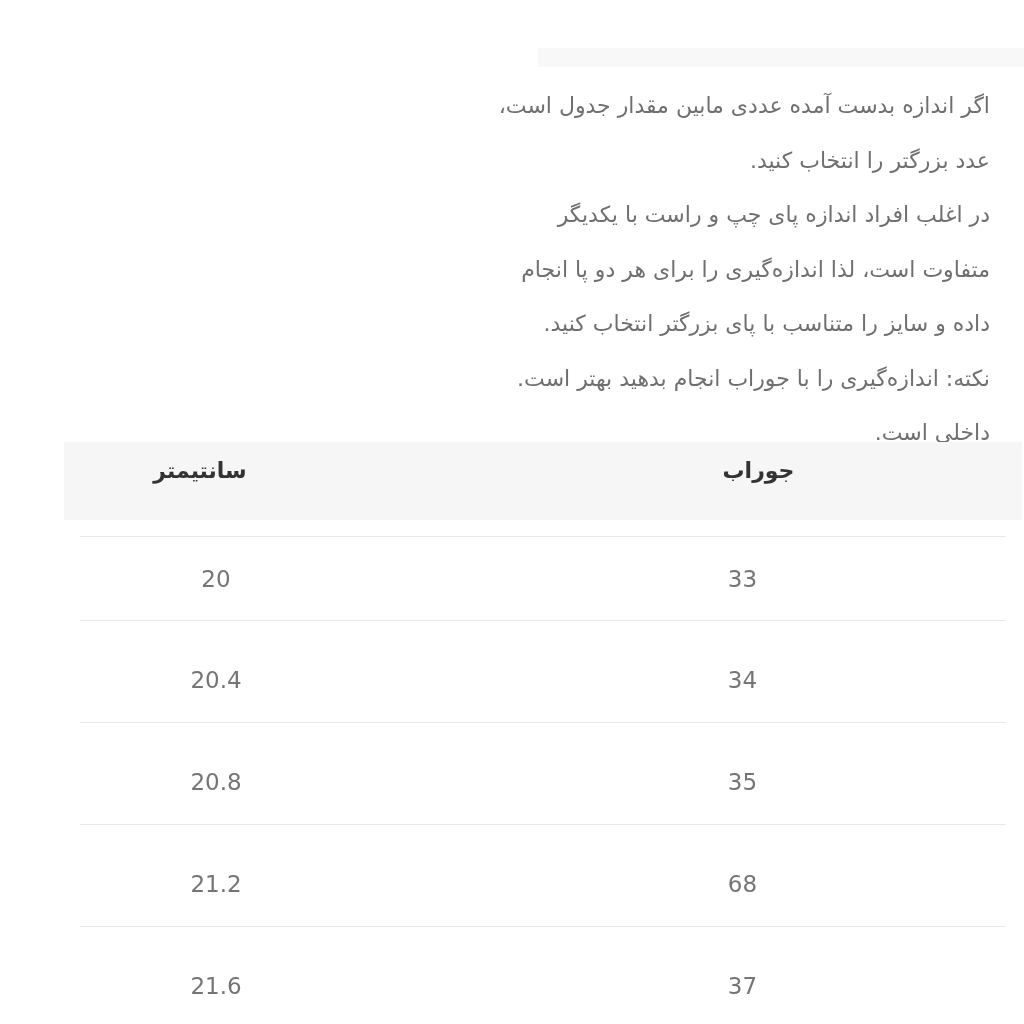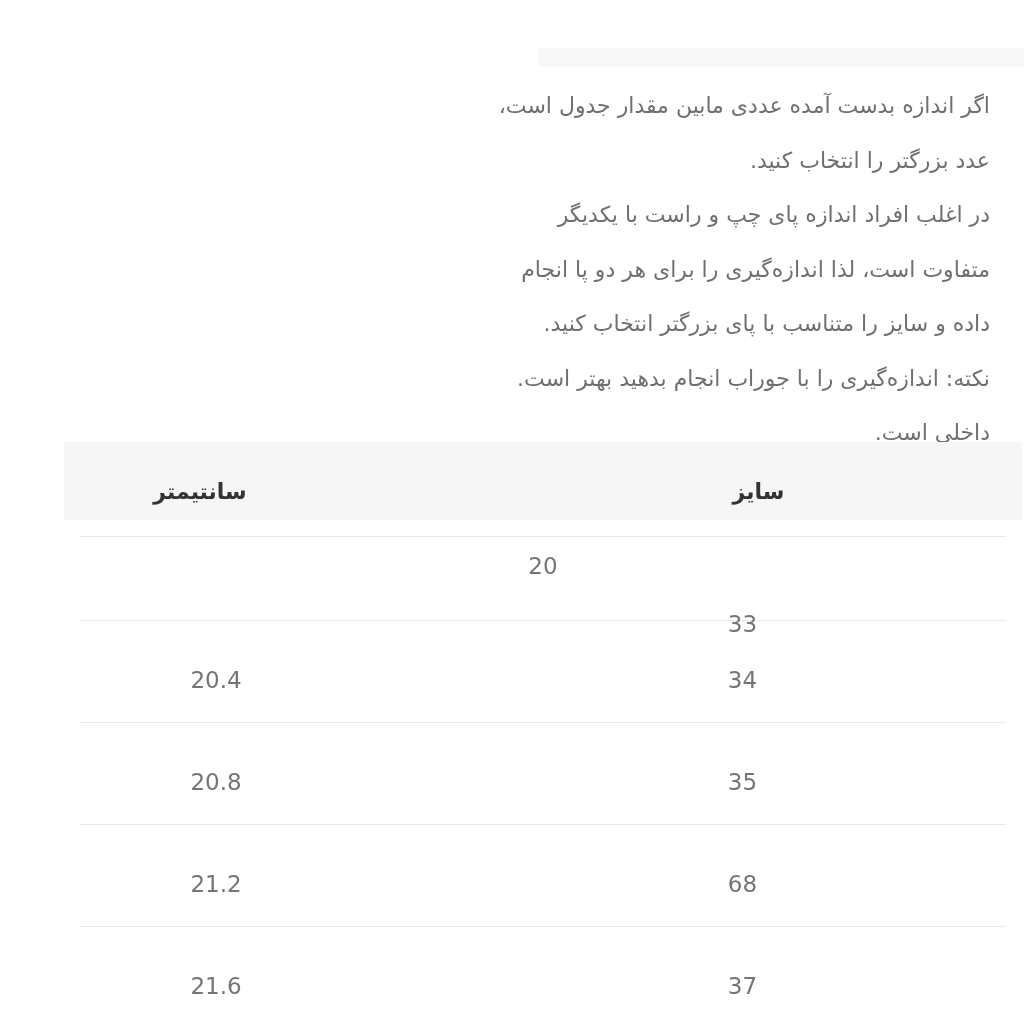--- a/index.html
+++ b/index.html
@@ -39,21 +39,21 @@
   .size-table{
     position:absolute;
     top:378px;
     left:0;
     width:990px;
   }
   .thead{
     height:78px;
     background:var(--header-bg);
     display:flex;
-    align-items:flex-end;
+    align-items:flex-start;
     direction:ltr;
     gap:11px;
   }
   .cell{
     text-align:center;
     direction:rtl;
   }
   .cell.cm{width:240px;}
   .cell.size{width:495px;margin-left:auto;}
   .thead .cell{
@@ -64,21 +64,21 @@
   .tbody{margin-top:3px;}
   .trow{
     height:86px;
     display:flex;
     align-items:center;
     direction:ltr;
     border-bottom:1px solid var(--border-color);
     font-size:23px;
     color:var(--cell-color);
   }
-  .trow:first-child{border-top:1px solid var(--border-color);height:85px;flex-direction:column;}
+  .trow:first-child{border-top:1px solid var(--border-color);height:85px;}
 </style>
 </head>
 <body>
 
 <div class="page">
 
   <div class="cutoff-bar"></div>
 
   <div class="intro" id="intro">
       <div class="line">اگر اندازه بدست آمده عددی مابین مقدار جدول است،</div>
@@ -86,21 +86,21 @@
       <div class="line">در اغلب افراد اندازه پای چپ و راست با یکدیگر</div>
       <div class="line">متفاوت است، لذا اندازه‌گیری را برای هر دو پا انجام</div>
       <div class="line">داده و سایز را متناسب با پای بزرگتر انتخاب کنید.</div>
       <div class="line">نکته: اندازه‌گیری را با جوراب انجام بدهید بهتر است.</div>
       <div class="line">داخلی است.</div>
     </div>
 
   <div class="size-table">
     <div class="thead">
       <div class="cell cm">سانتیمتر</div>
-      <div class="cell size">سایز</div>
+      <div class="cell size">جوراب</div>
     </div>
     <div class="tbody" id="tbody">
         <div class="trow">
           <div class="cell cm">20</div>
           <div class="cell size">33</div>
         </div>
         <div class="trow">
           <div class="cell cm">20.4</div>
           <div class="cell size">34</div>
         </div>

